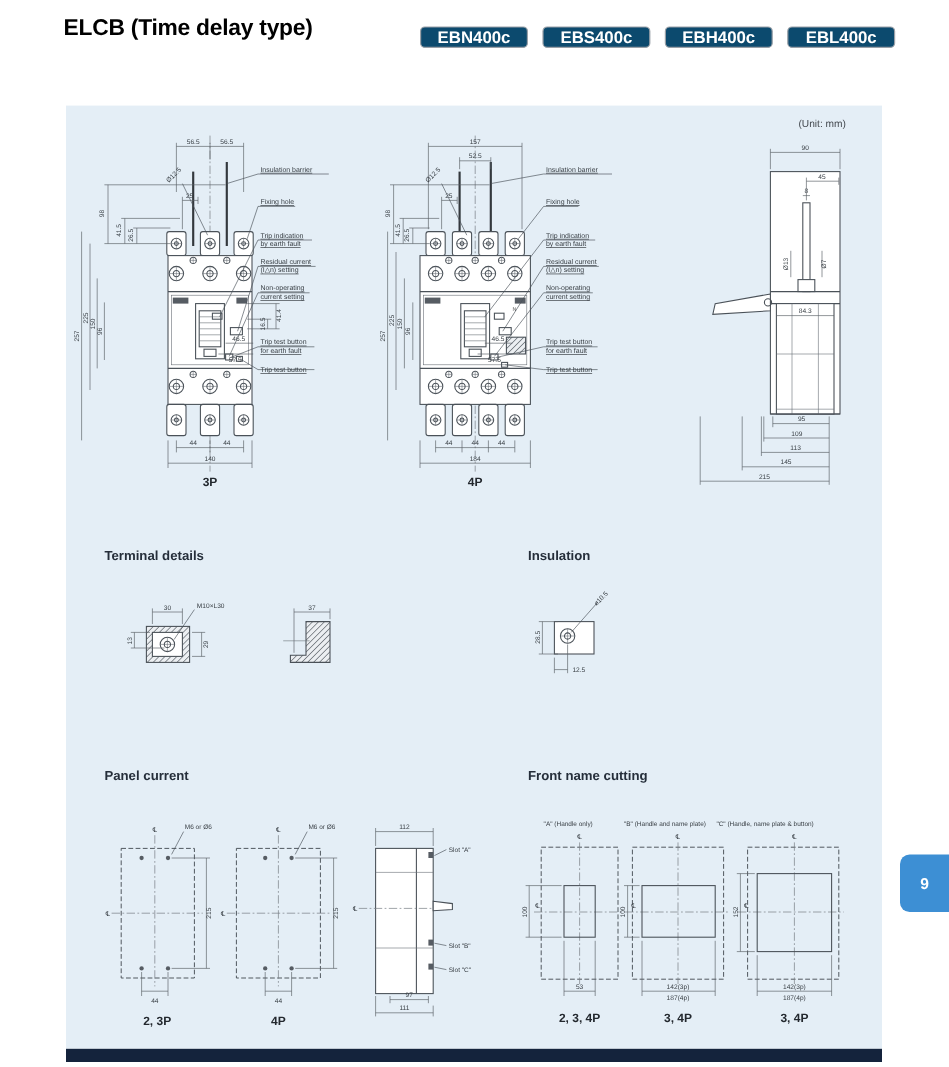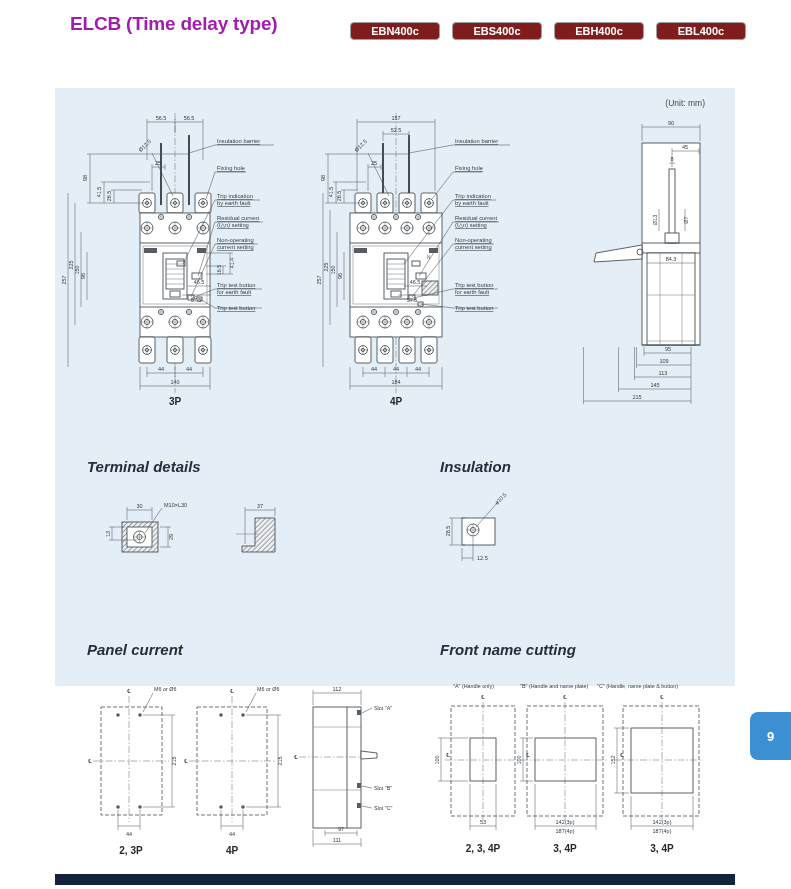--- a/index.html
+++ b/index.html
@@ -1,23 +1,23 @@
 <!DOCTYPE html>
 <html><head>
 <meta charset="utf-8">
 <style>
   html,body{margin:0;padding:0;background:#fff;}
   .page{position:relative;width:791px;height:889px;background:#fff;font-family:"Liberation Sans",sans-serif;overflow:hidden;}
-  .title{position:absolute;left:70px;top:13px;font-size:19px;font-weight:bold;color:#a21caf;letter-spacing:-0.2px;}
+  .title{position:absolute;left:53px;top:13px;font-size:19px;font-weight:bold;color:#000000;letter-spacing:-0.2px;}
   .models{position:absolute;left:350px;top:22px;display:flex;gap:12px;}
-  .model-btn{width:88px;height:16px;background:#7f1d1d;border:1px solid #9aa0a7;border-radius:4px;color:#fff;
-    font-size:11px;font-weight:bold;display:flex;align-items:center;justify-content:center;cursor:pointer;}
-  .panel{position:absolute;left:55px;top:88px;width:680px;height:598px;background:#e4eef6;}
+  .model-btn{width:88px;height:16px;background:#0c4a6e;border:1px solid #9aa0a7;border-radius:4px;color:#fff;
+    font-size:14px;font-weight:bold;display:flex;align-items:center;justify-content:center;cursor:pointer;}
+  .panel{position:absolute;left:55px;top:88px;width:680px;height:786px;background:#e4eef6;}
   .unit{position:absolute;right:30px;top:10px;font-size:8.5px;color:#44494f;}
-  .sec-h{position:absolute;font-size:15px;font-weight:bold;color:#252e3a;font-style:italic;}
+  .sec-h{position:absolute;font-size:11px;font-weight:bold;color:#252e3a;}
   .page-tab{position:absolute;right:0;top:712px;width:41px;height:48px;background:#3d8fd4;border-radius:8px 0 0 8px;
     color:#fff;font-weight:bold;font-size:13px;display:flex;align-items:center;justify-content:center;cursor:pointer;}
   .footer{position:absolute;left:55px;top:874px;width:680px;height:11px;background:#14233c;}
   svg{position:absolute;overflow:visible;}
   svg text{fill:#3a4046;font-family:"Liberation Sans","DejaVu Sans",sans-serif;}
   .dm{font-size:5.5px;}
   .mid{text-anchor:middle;}
   .co{font-size:5.8px;text-decoration:underline;}
   .sh{font-size:5.4px;fill:#3a4046;}
   .bl{font-size:10px;font-weight:bold;text-anchor:middle;fill:#23282e;}

